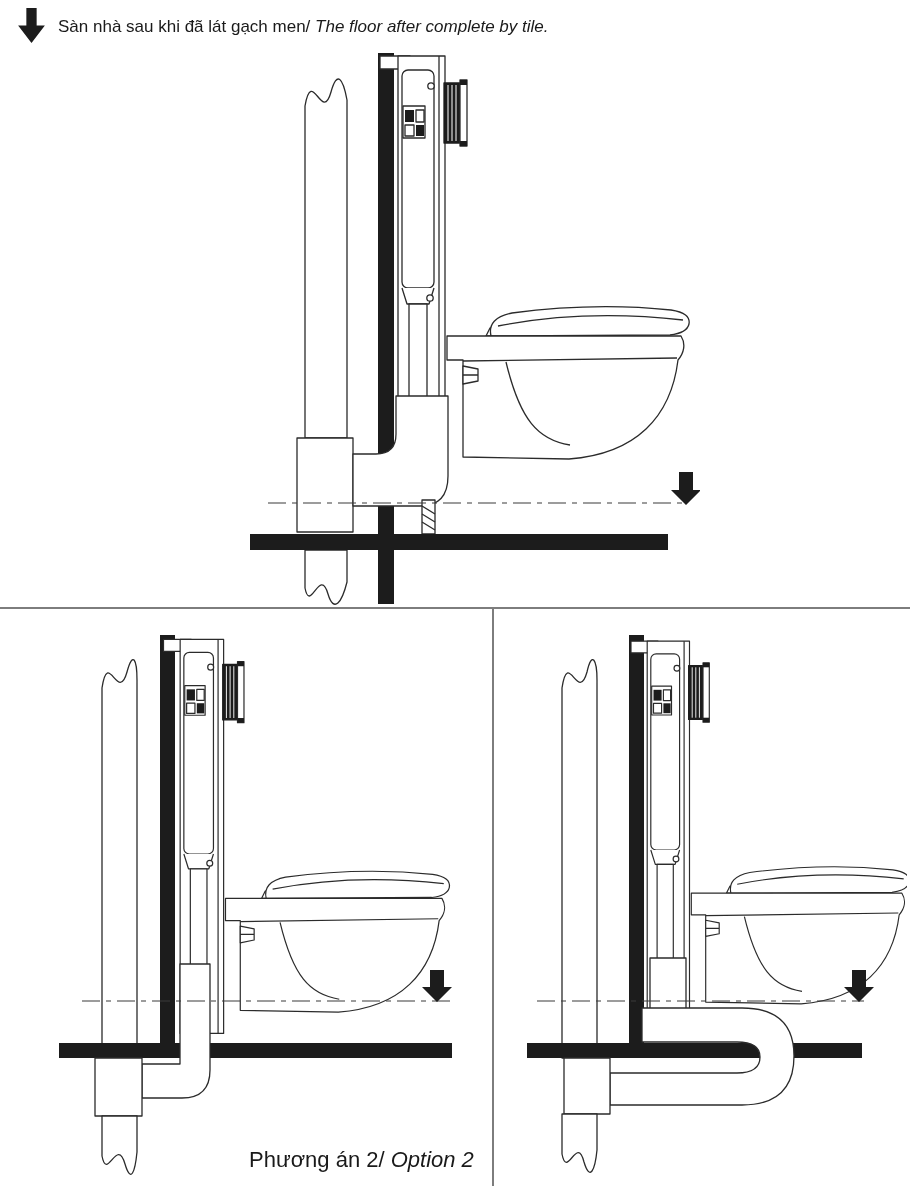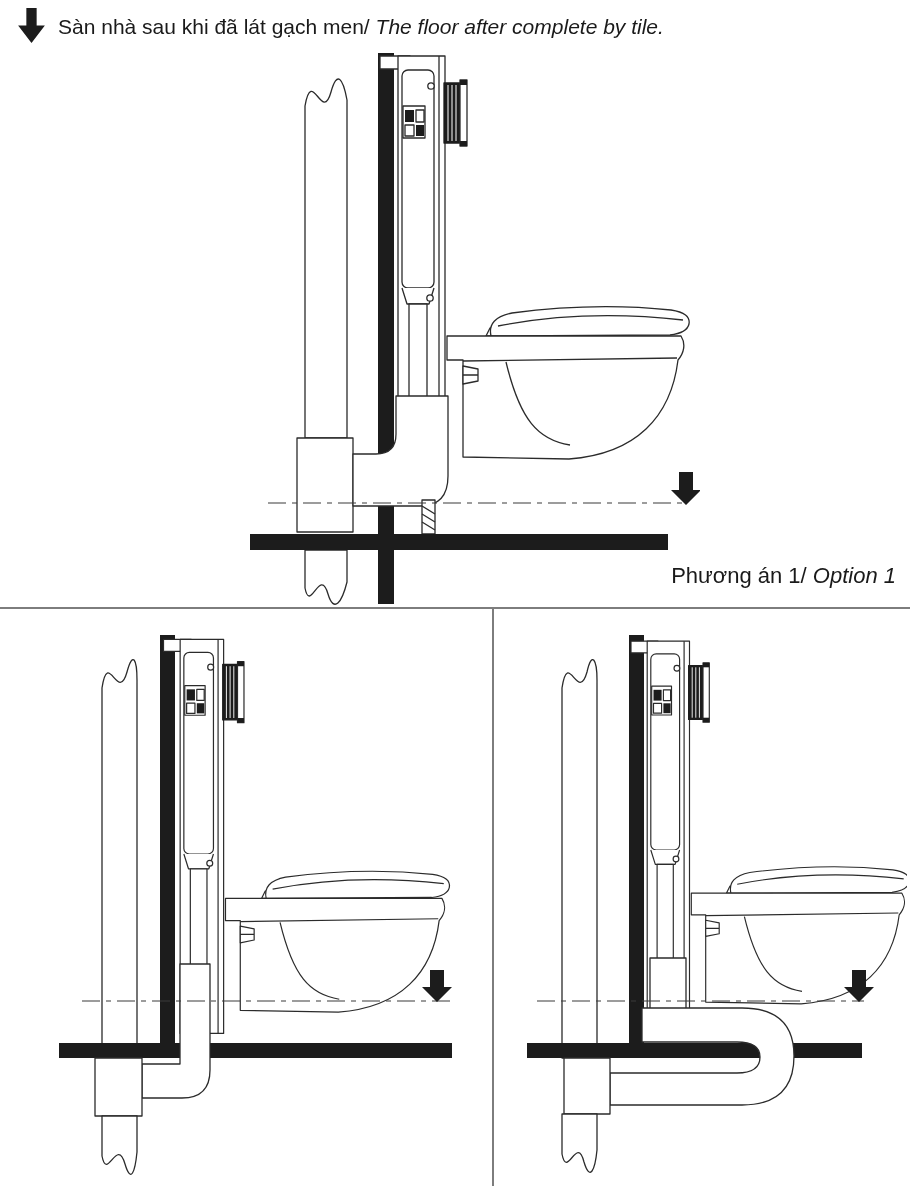--- a/index.html
+++ b/index.html
@@ -1,20 +1,20 @@
 <!DOCTYPE html>
 <html><head>
 <meta charset="utf-8">
 <style>
   html,body{margin:0;padding:0;background:#ffffff;}
   .page{position:relative;width:910px;height:1186px;background:#ffffff;overflow:hidden;
         font-family:"Liberation Sans",sans-serif;color:#1a1a1a;}
   .header{position:absolute;left:18px;top:8px;display:flex;align-items:flex-start;}
   .hdr-arrow{width:27px;height:35px;flex:0 0 auto;}
-  .hdr-text{margin-left:13px;font-size:21px;line-height:37px;white-space:nowrap;}
+  .hdr-text{margin-left:13px;font-size:17px;line-height:37px;white-space:nowrap;}
   .it{font-style:italic;}
   .diag{position:absolute;}
   .divider-h{position:absolute;left:0;top:607px;width:910px;height:2px;background:#7d7d7d;}
   .divider-v{position:absolute;left:492px;top:609px;width:2px;height:577px;background:#7d7d7d;}
   .opt-label{position:absolute;font-size:22px;white-space:nowrap;}
   .lbl-1{top:563px;right:14px;}
   .lbl-2{top:1147px;left:249px;}
   .lbl-3{top:1150px;left:666px;}
 </style>
 </head>
@@ -73,39 +73,39 @@
       <g>
         <rect x="182" y="452" width="13" height="34"></rect>
         <path d="M182,458 l13,8 M182,466 l13,8 M182,474 l13,8" fill="none"></path>
       </g>
       <rect x="10" y="486" width="418" height="16" fill="#1c1c1c" stroke="none"></rect>
       <line x1="28" y1="455" x2="447" y2="455" stroke="#3a3a3a" stroke-width="1.2" stroke-dasharray="18 6 5 6"></line>
       <path d="M439,424 L453,424 L453,442 L461,442 L446,457 L431,442 L439,442 Z" fill="#1c1c1c" stroke="none"></path>
     </g>
   </svg>
 
-  <div class="opt-label lbl-1"><span>Phương án 1/</span><span class="it"> Option 1</span></div>
 
   <div class="divider-h"></div>
   <div class="divider-v"></div>
 
   <svg class="diag" style="left:52px;top:628px;width:440px;height:556px" viewBox="0 0 440 556">
     <g fill="#ffffff" stroke="#2b2b2b" stroke-width="1.3" stroke-linejoin="round">
       <path d="M50,60 C56,20 66,76 75,44 C81,22 85,32 85,52 L85,430 L50,430 Z"></path>
       <rect x="108" y="7" width="15" height="408" fill="#1c1c1c" stroke="none"></rect>
       <use href="#unit" xlink:href="#unit" transform="translate(-18,4) scale(0.925)"></use>
       <rect x="7" y="415" width="393" height="15" fill="#1c1c1c" stroke="none"></rect>
       <path d="M128,336 L128,436 L90,436 L90,470 L130,470 Q158,470 158,442 L158,336 Z"></path>
       <rect x="43" y="430" width="47" height="58"></rect>
       <path d="M50,488 L50,528 C55,554 65,508 73,536 C79,556 83,544 85,524 L85,488 Z"></path>
       <line x1="30" y1="373" x2="403" y2="373" stroke="#3a3a3a" stroke-width="1.2" stroke-dasharray="18 6 5 6"></line>
       <path d="M378,342 L392,342 L392,359 L400,359 L385,374 L370,359 L378,359 Z" fill="#1c1c1c" stroke="none"></path>
     </g>
   </svg>
 
+  <div class="opt-label lbl-2"><span>Phương án 2/</span><span class="it"> Option 2</span></div>
 
   <svg class="diag" style="left:502px;top:628px;width:405px;height:556px" viewBox="0 0 405 556">
     <g fill="#ffffff" stroke="#2b2b2b" stroke-width="1.3" stroke-linejoin="round">
       <path d="M60,60 C66,20 76,76 85,44 C90,22 95,32 95,52 L95,430 L60,430 Z"></path>
       <rect x="127" y="7" width="15" height="408" fill="#1c1c1c" stroke="none"></rect>
       <use href="#unit" xlink:href="#unit" transform="translate(3,6) scale(0.9)"></use>
       <rect x="25" y="415" width="335" height="15" fill="#1c1c1c" stroke="none"></rect>
       <rect x="148" y="330" width="36" height="52"></rect>
       <path d="M140,380 L240,380 Q292,380 292,428 Q292,477 240,477 L108,477 L108,445 L235,445 Q258,445 258,429 Q258,414 235,414 L140,414 Z"></path>
       <rect x="62" y="430" width="46" height="56"></rect>

